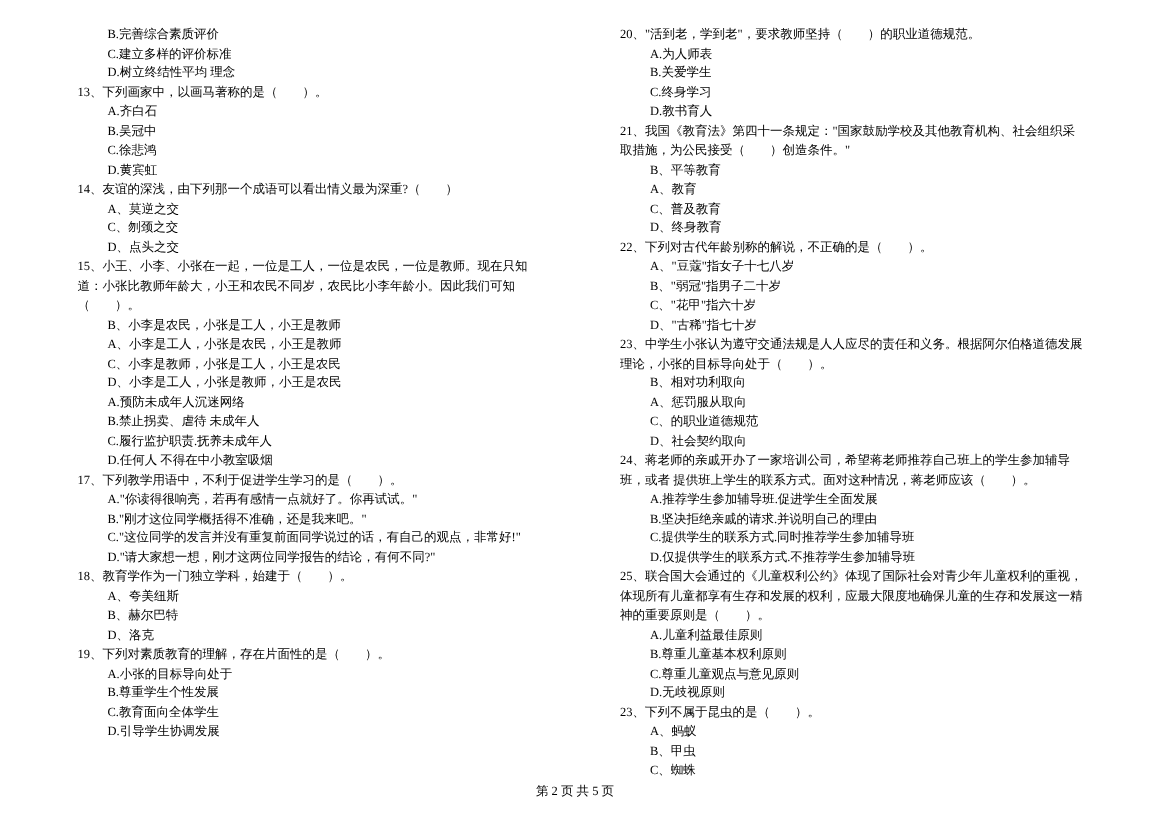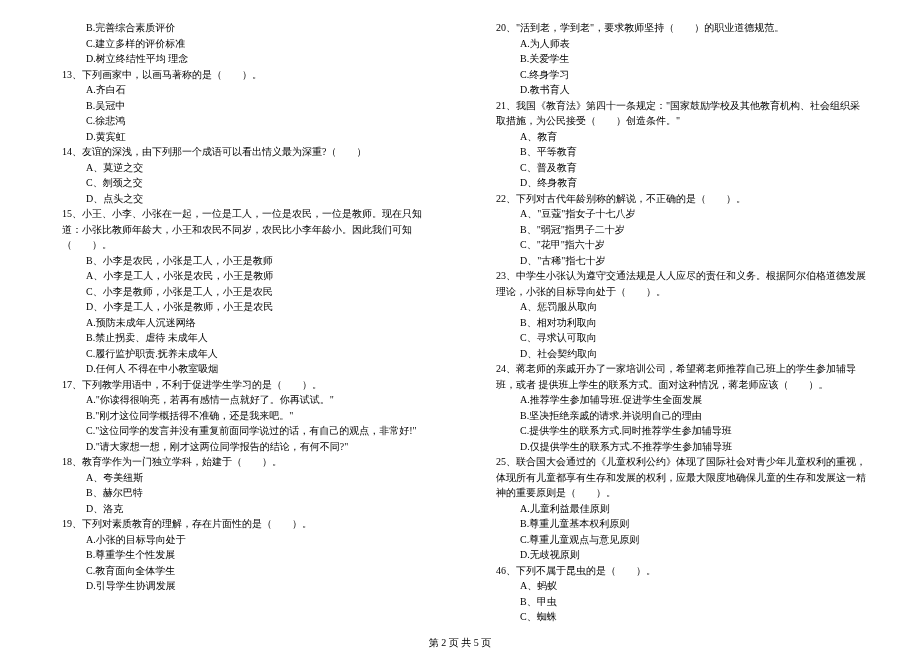--- a/index.html
+++ b/index.html
@@ -23,21 +23,21 @@
       line-height: 1.55;
     }
     .option {
       padding-left: 36px;
     }
     .question {
       padding-left: 12px;
     }
     .footer {
       position: absolute;
-      bottom: 0;
+      bottom: 10px;
       left: 0;
       right: 0;
       text-align: center;
       font-size: 10px;
     }
   </style>
 </head>
 <body>
 
 <div class="columns">
@@ -78,44 +78,44 @@
       <div class="option">C.教育面向全体学生</div>
       <div class="option">D.引导学生协调发展</div>
     </div>
   <div class="column" id="right-col">
       <div class="question">20、"活到老，学到老"，要求教师坚持（　　）的职业道德规范。</div>
       <div class="option">A.为人师表</div>
       <div class="option">B.关爱学生</div>
       <div class="option">C.终身学习</div>
       <div class="option">D.教书育人</div>
       <div class="question">21、我国《教育法》第四十一条规定："国家鼓励学校及其他教育机构、社会组织采取措施，为公民接受（　　）创造条件。"</div>
+      <div class="option">B、平等教育</div>
       <div class="option">A、教育</div>
-      <div class="option">B、平等教育</div>
       <div class="option">C、普及教育</div>
       <div class="option">D、终身教育</div>
       <div class="question">22、下列对古代年龄别称的解说，不正确的是（　　）。</div>
       <div class="option">A、"豆蔻"指女子十七八岁</div>
       <div class="option">B、"弱冠"指男子二十岁</div>
       <div class="option">C、"花甲"指六十岁</div>
       <div class="option">D、"古稀"指七十岁</div>
       <div class="question">23、中学生小张认为遵守交通法规是人人应尽的责任和义务。根据阿尔伯格道德发展理论，小张的目标导向处于（　　）。</div>
+      <div class="option">B、相对功利取向</div>
       <div class="option">A、惩罚服从取向</div>
-      <div class="option">B、相对功利取向</div>
-      <div class="option">C、寻求认可取向</div>
+      <div class="option">C、的职业道德规范</div>
       <div class="option">D、社会契约取向</div>
       <div class="question">24、蒋老师的亲戚开办了一家培训公司，希望蒋老师推荐自己班上的学生参加辅导班，或者 提供班上学生的联系方式。面对这种情况，蒋老师应该（　　）。</div>
       <div class="option">A.推荐学生参加辅导班.促进学生全面发展</div>
       <div class="option">B.坚决拒绝亲戚的请求.并说明自己的理由</div>
       <div class="option">C.提供学生的联系方式.同时推荐学生参加辅导班</div>
       <div class="option">D.仅提供学生的联系方式.不推荐学生参加辅导班</div>
       <div class="question">25、联合国大会通过的《儿童权利公约》体现了国际社会对青少年儿童权利的重视，体现所有儿童都享有生存和发展的权利，应最大限度地确保儿童的生存和发展这一精神的重要原则是（　　）。</div>
       <div class="option">A.儿童利益最佳原则</div>
       <div class="option">B.尊重儿童基本权利原则</div>
       <div class="option">C.尊重儿童观点与意见原则</div>
       <div class="option">D.无歧视原则</div>
-      <div class="question">46、下列不属于昆虫的是（　　）。</div>
+      <div class="question">23、下列不属于昆虫的是（　　）。</div>
       <div class="option">A、蚂蚁</div>
       <div class="option">B、甲虫</div>
       <div class="option">C、蜘蛛</div>
     </div>
 </div>
 
 <div class="footer">第 2 页 共 5 页</div>
 
 </body></html>

